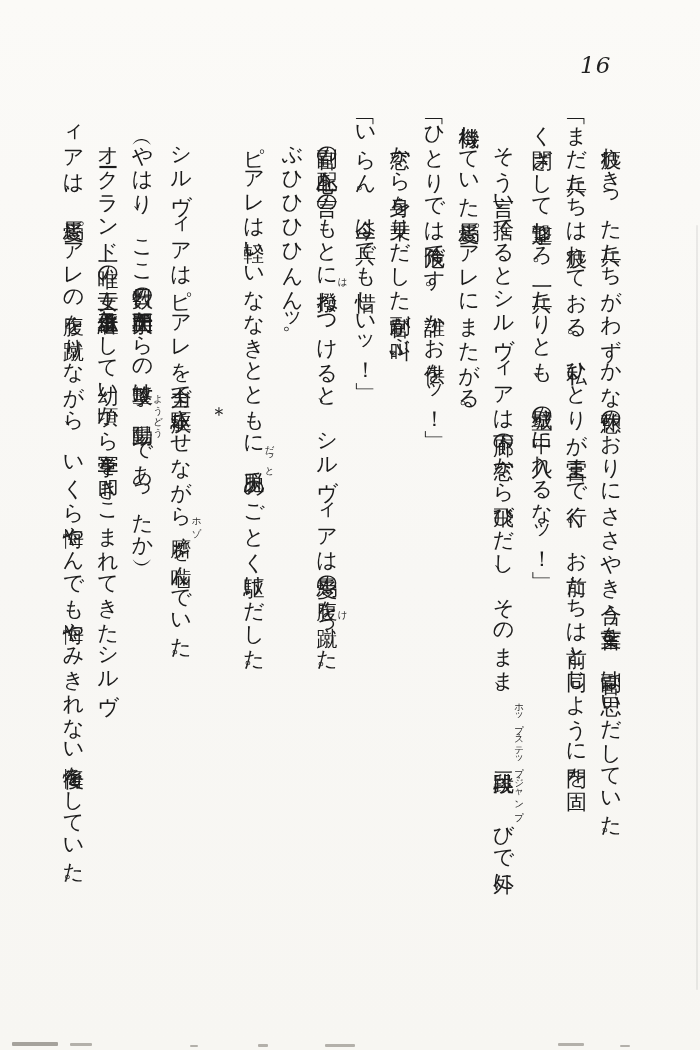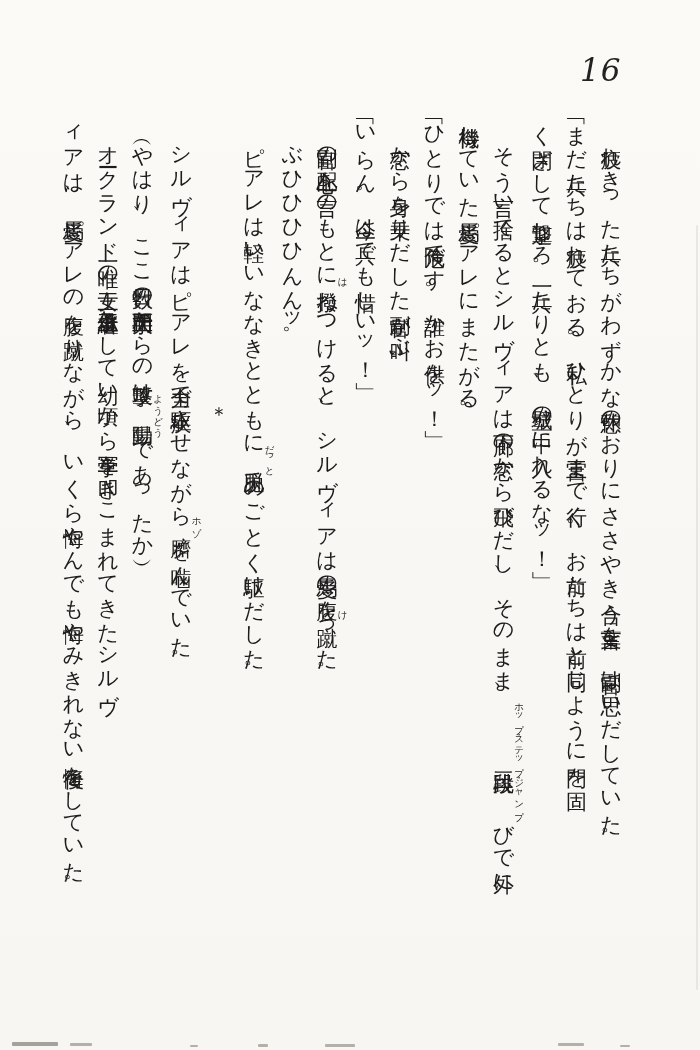--- a/index.html
+++ b/index.html
@@ -8,21 +8,21 @@
     font-family: "DejaVu Serif", "Liberation Serif", serif;
     overflow: hidden;
   }
   .page {
     position: absolute; inset: 0;
     background: linear-gradient(180deg, #fbfaf7 0%, #f8f7f4 55%, #f7f6f2 100%);
   }
   .page-number {
     position: absolute;
     top: 52px; left: 580px;
-    font-size: 31px;
+    font-size: 23px;
     font-style: italic;
     color: #222;
     letter-spacing: 1px;
   }
   .text-block {
     position: absolute;
     top: 111px; right: 72px;
     height: 880px;
     writing-mode: vertical-rl;
     text-orientation: mixed;

